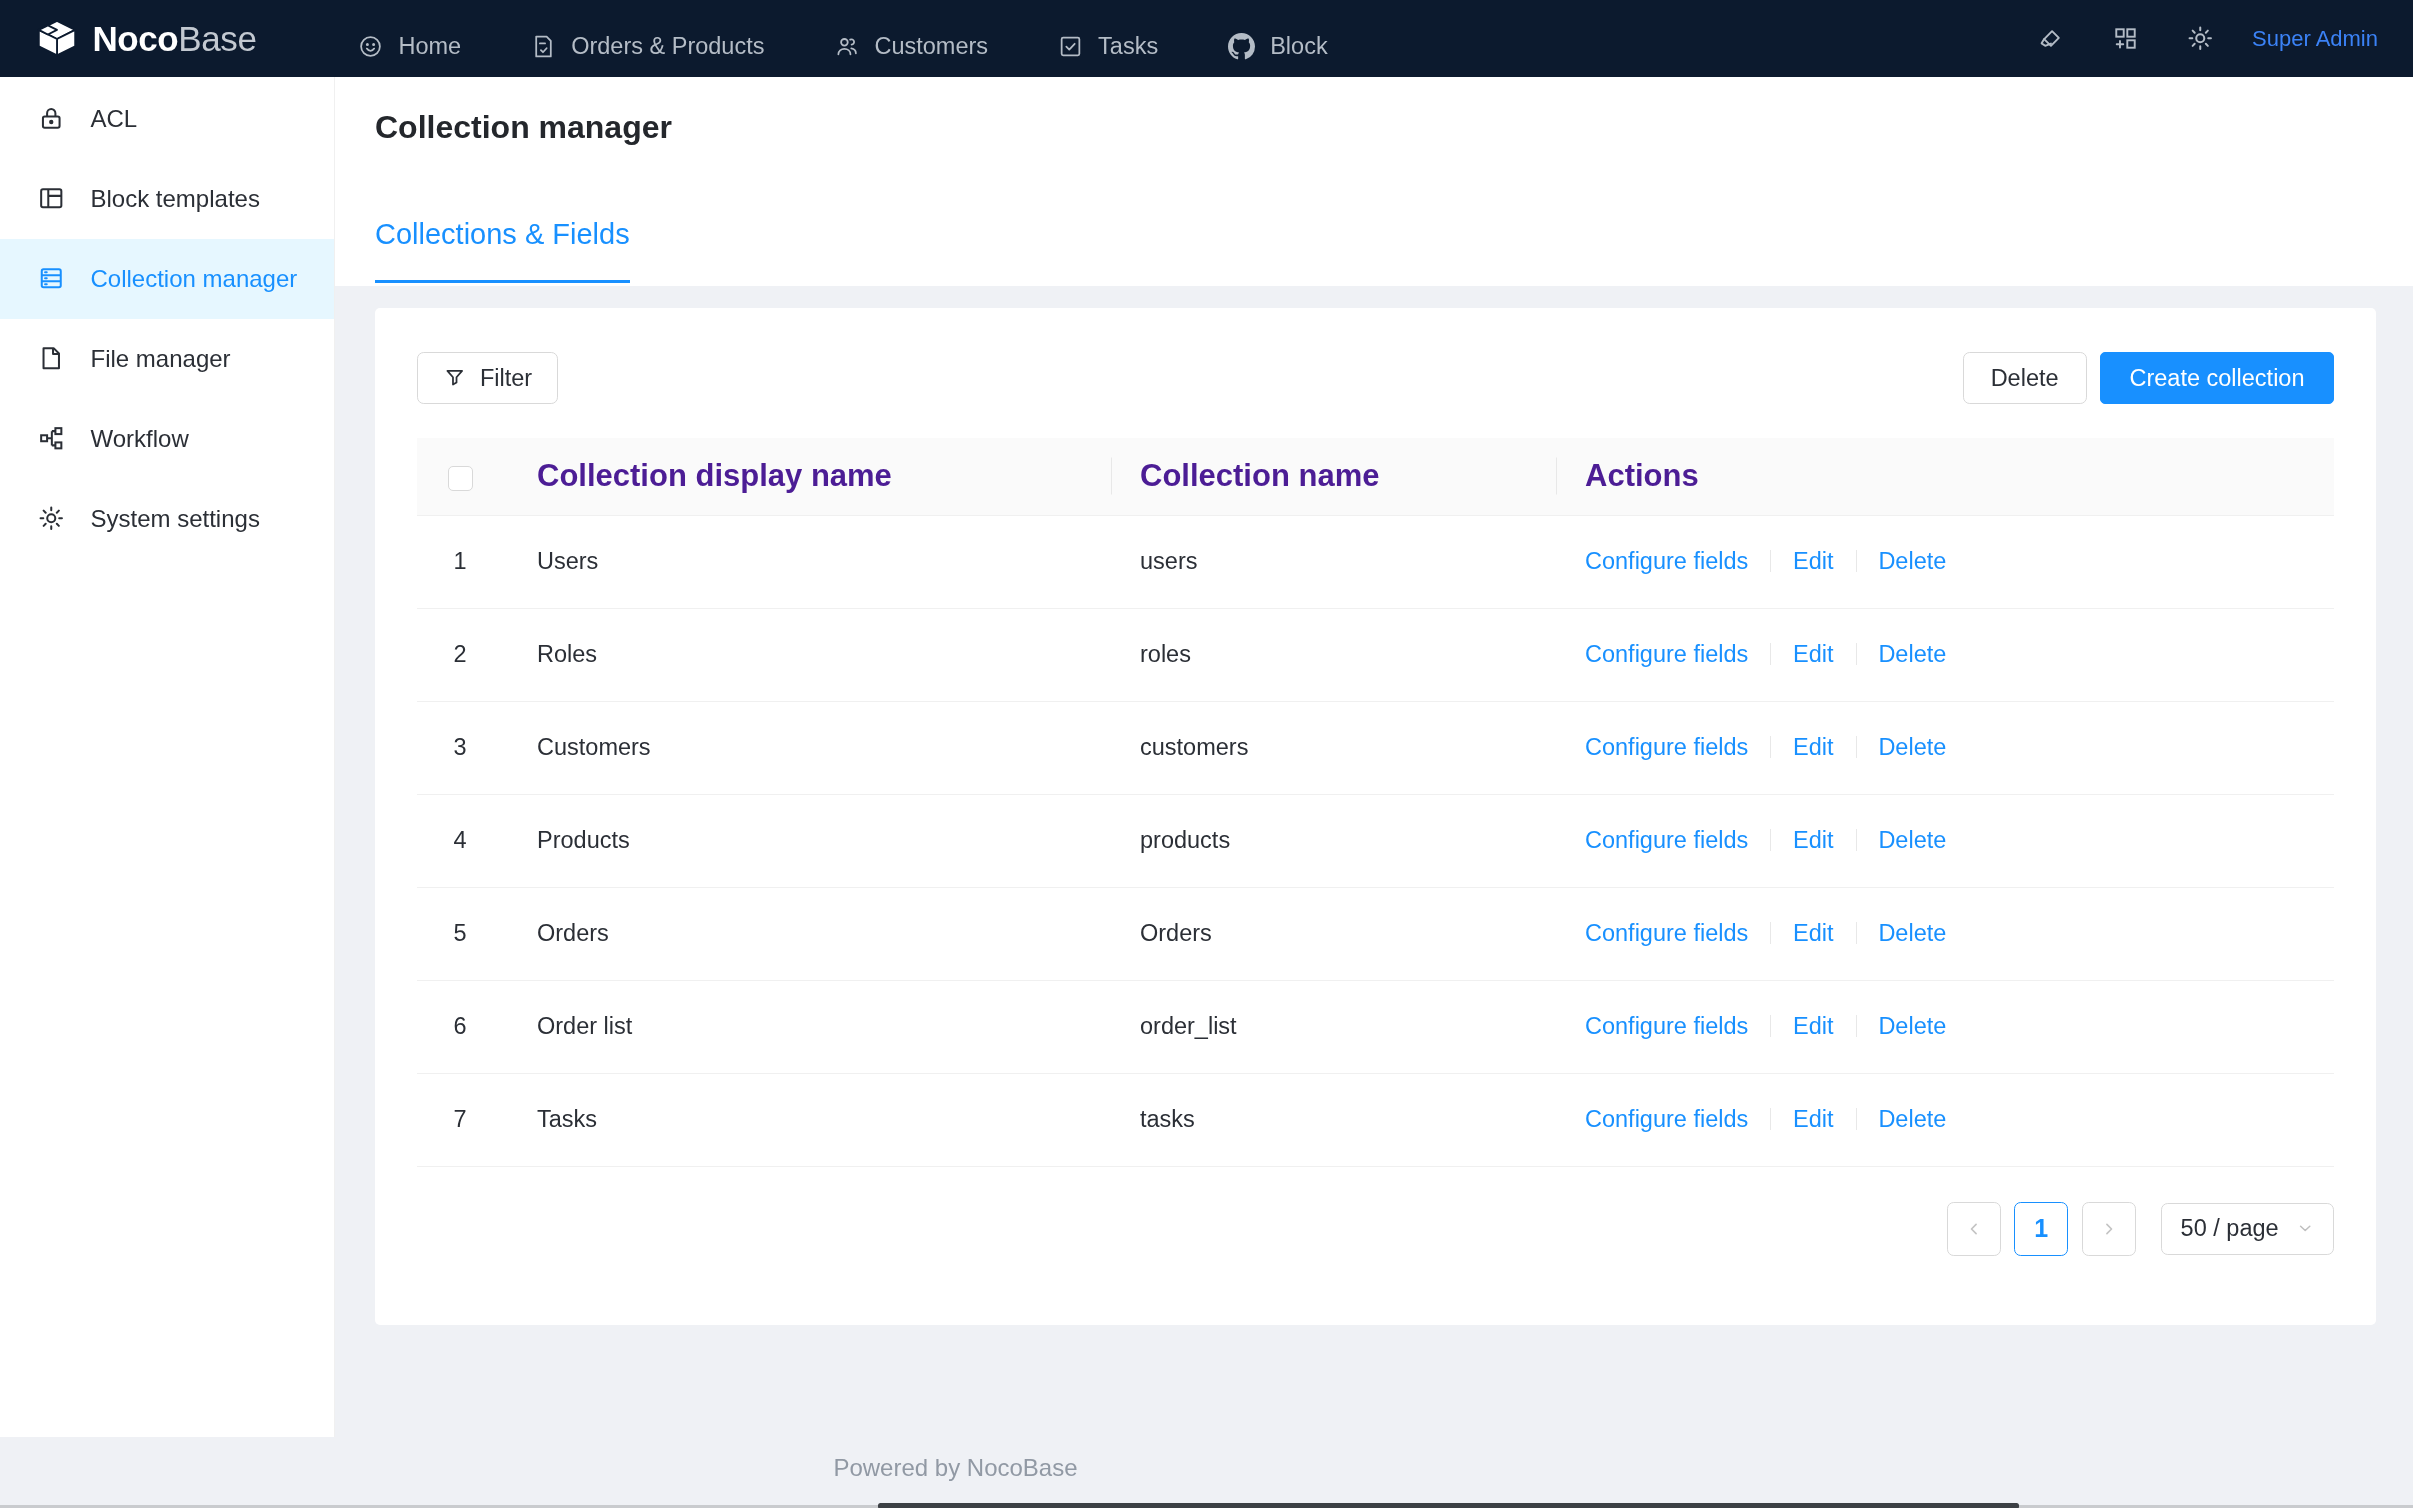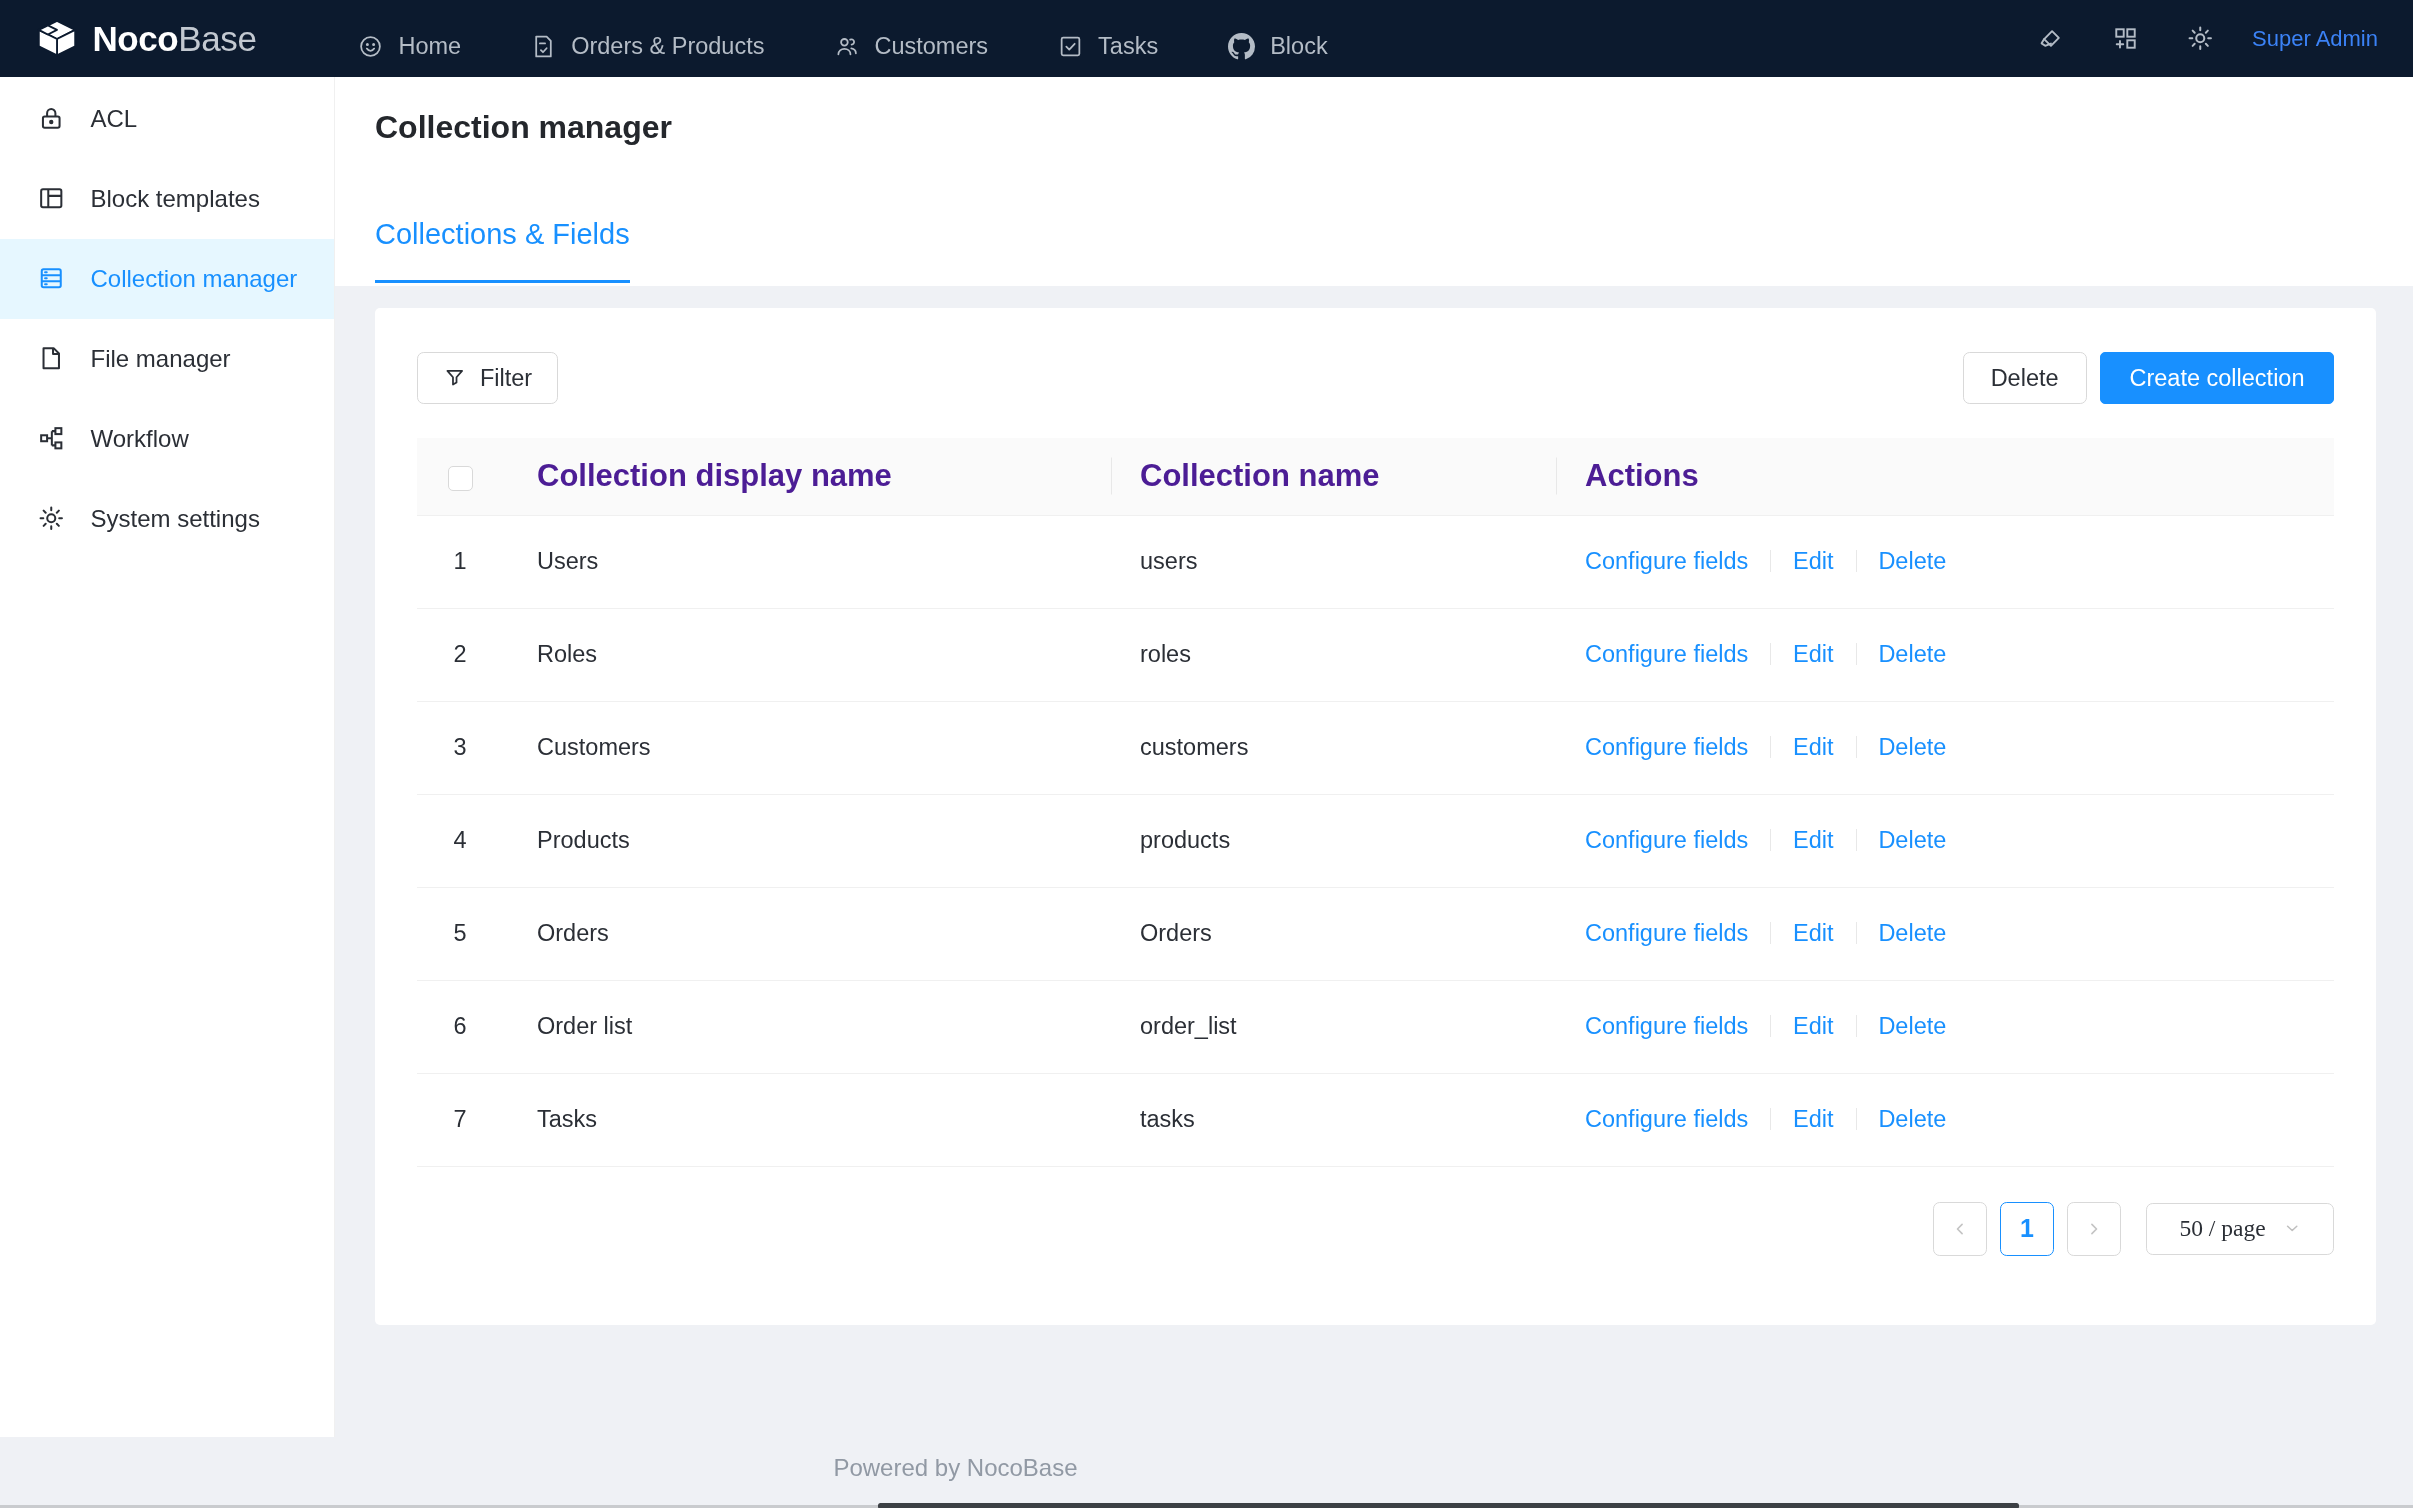--- a/index.html
+++ b/index.html
@@ -66,23 +66,23 @@
   .checkbox { display:inline-block; width:25px; height:25px; border:1.7px solid #d9d9d9;
               border-radius:5px; background:#fff; vertical-align:middle; cursor:pointer; }
   .link { color:#1890ff; cursor:pointer; text-decoration:none; }
   .act-sep { display:inline-block; width:0.8px; height:22px; background:#e8e8e8;
              margin:0 22px; vertical-align:-3.4px; }
 
   .pagination { display:flex; align-items:center; justify-content:flex-end; margin-top:35px; gap:13.4px; }
   .pg-btn { width:54px; height:54px; border:0.8px solid #d9d9d9; border-radius:6.7px; background:#fff;
             display:flex; align-items:center; justify-content:center; color:#c4c4c4; cursor:pointer; }
   .pg-current { border-color:#1890ff; color:#1890ff; font-size:25px; font-weight:600; }
-  .pg-size { height:52px; border:0.8px solid #d9d9d9; border-radius:6.7px; background:#fff; padding:0 32px;
+  .pg-size { height:52px; border:0.8px solid #d9d9d9; border-radius:6.7px; background:#fff; padding:0 19px;
              display:flex; align-items:center; gap:17px; font-size:23.5px; color:#2b2f36;
-             margin-left:11.7px; cursor:pointer;font-family:Liberation Serif, serif; }
+             margin-left:11.7px; cursor:pointer; }
 
   .footer { position:absolute; left:0; top:1454px; width:1911px; text-align:center;
             font-size:24px; color:#9199a4; }
   .bottom-edge { position:absolute; left:0; top:1505px; width:2413px; height:3.4px; background:#c9cbce; }
   .bottom-bar { position:absolute; left:878px; top:1503px; width:1141px; height:5.9px;
                 background:#3c4044; border-radius:2.5px; }
 </style>
 </head>
 <body>
 

